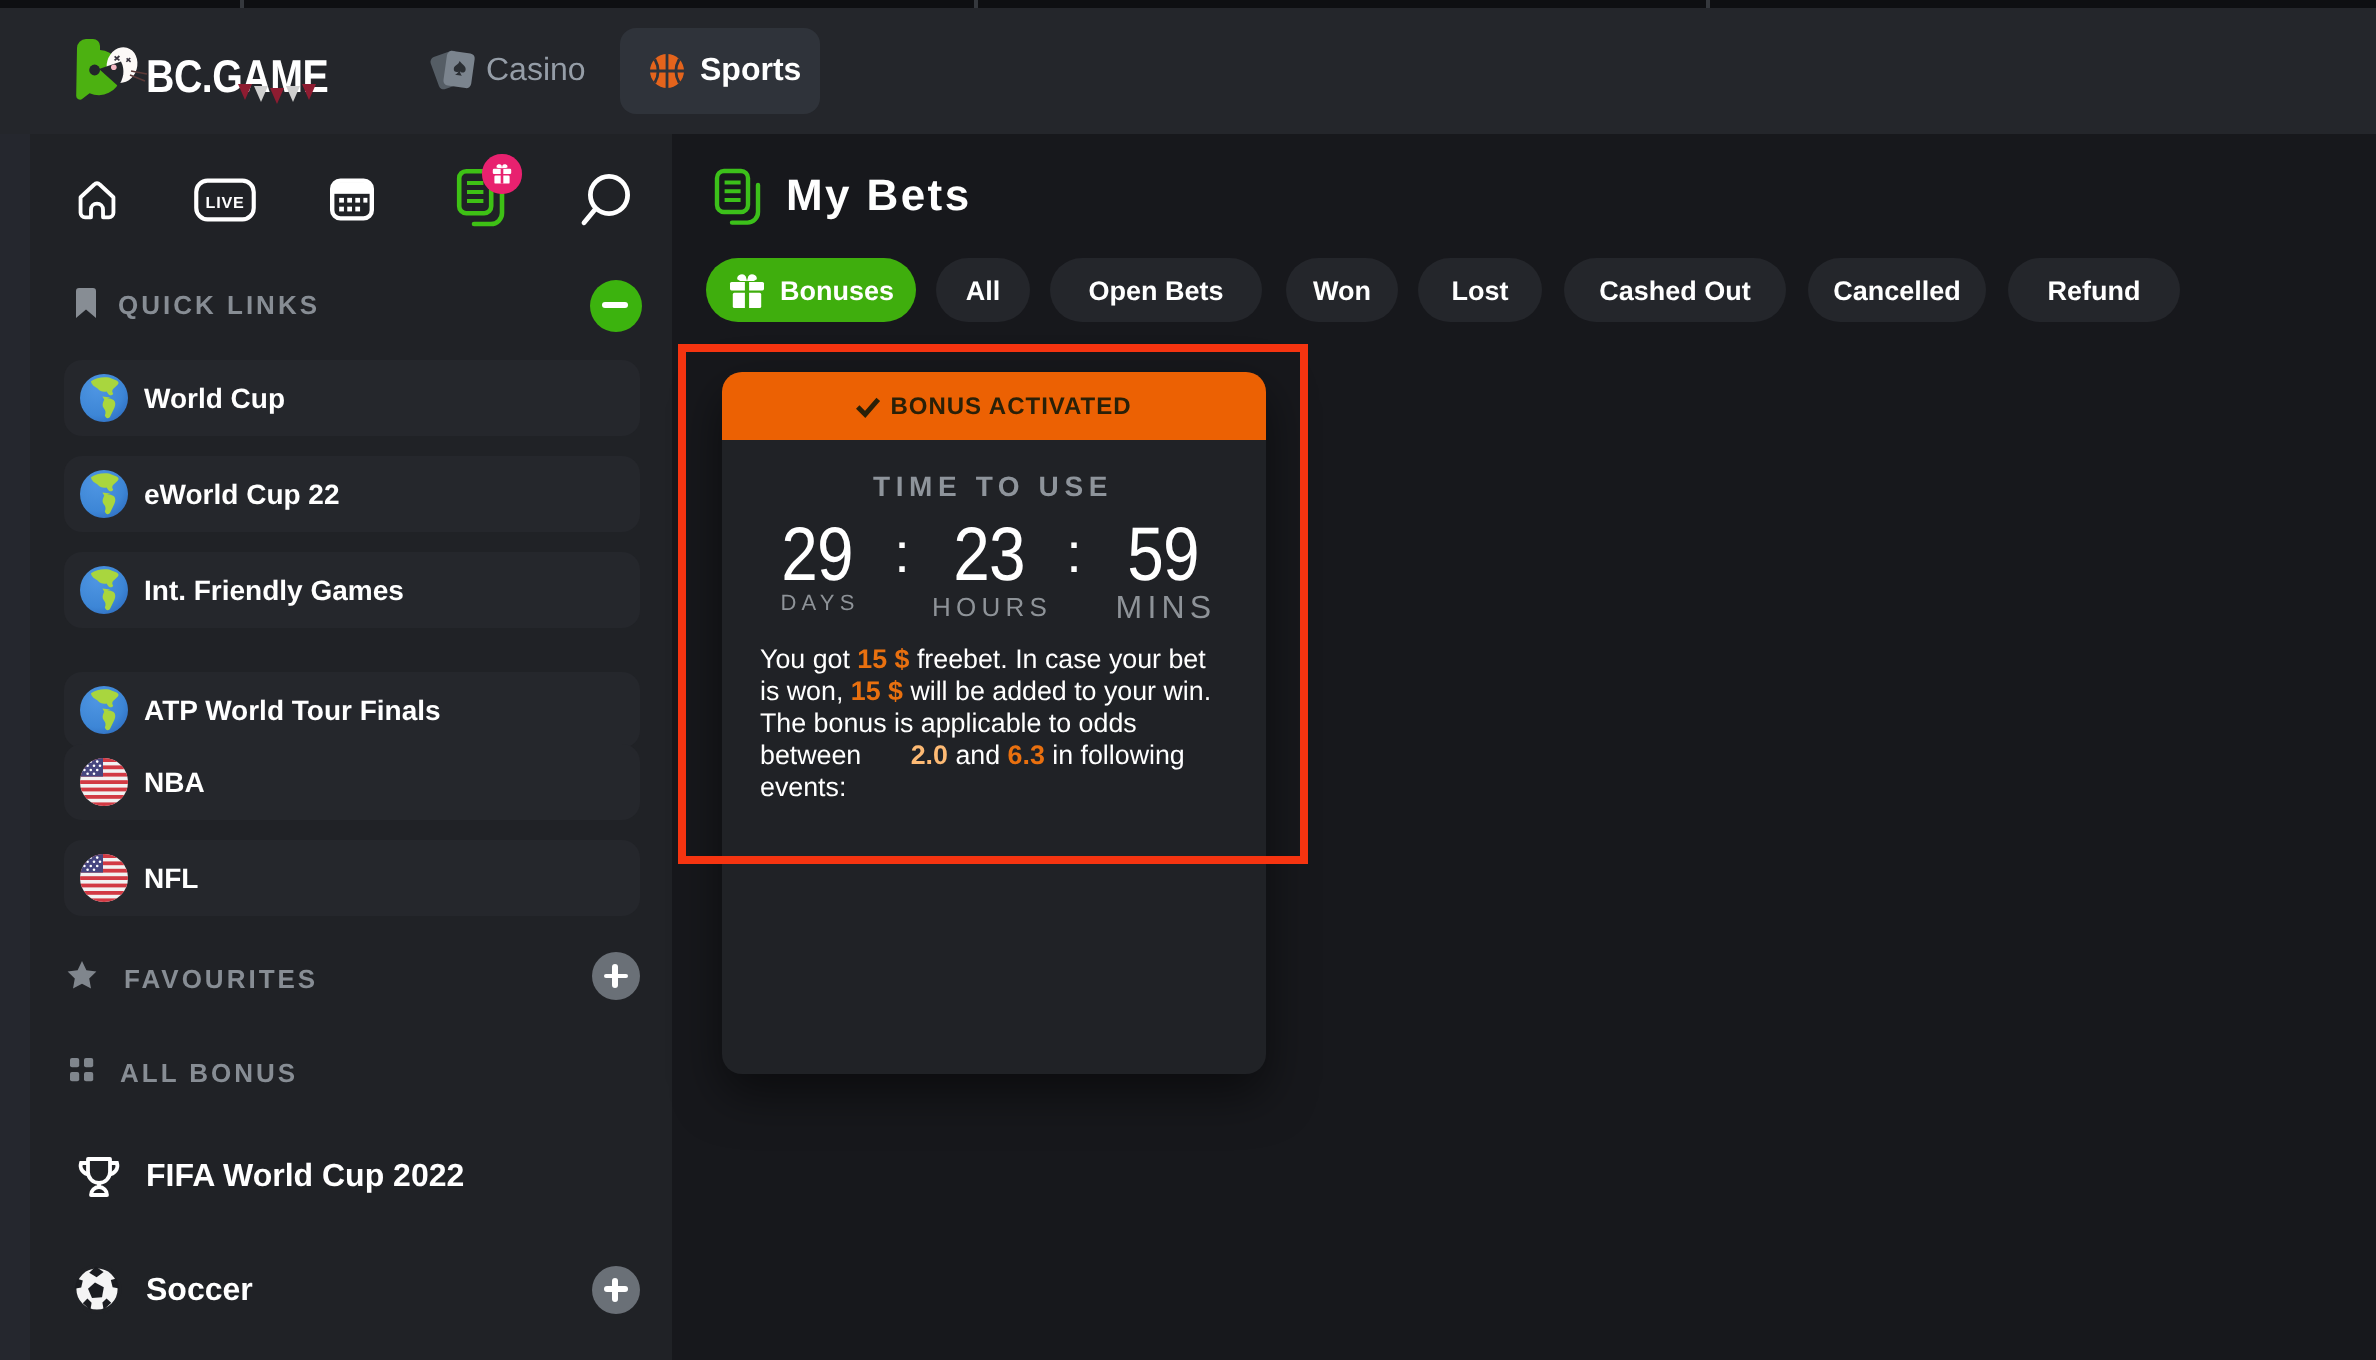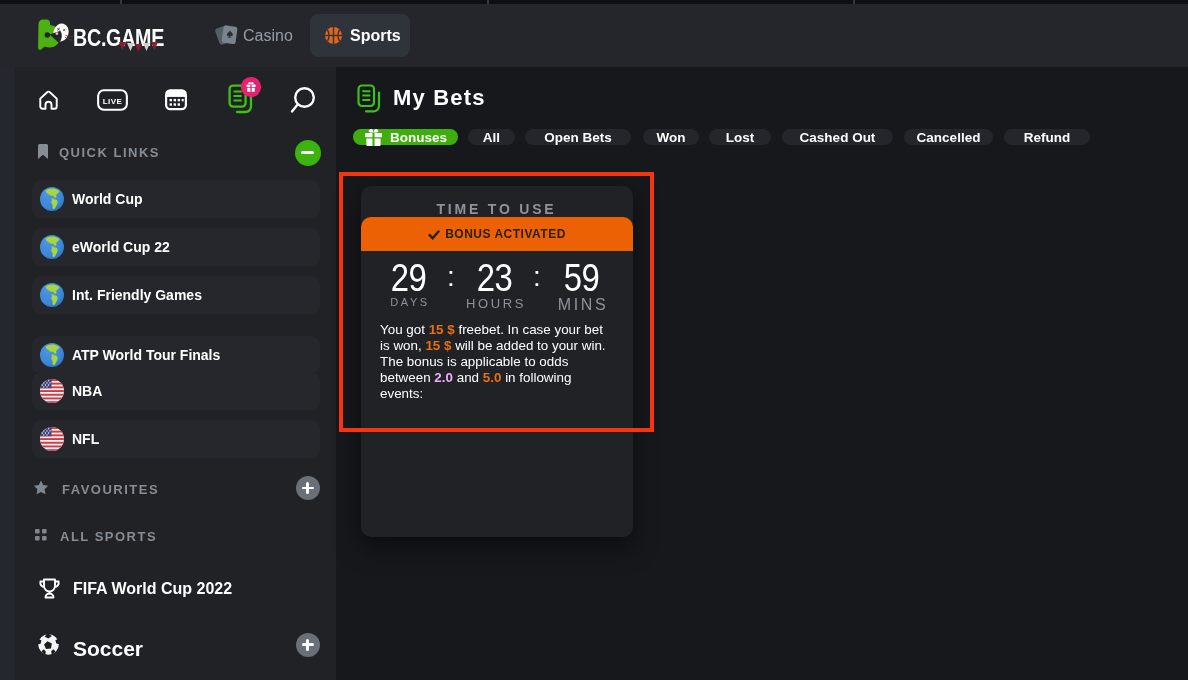--- a/index.html
+++ b/index.html
@@ -3,21 +3,21 @@
 <meta charset="utf-8">
 <style>
   * { margin:0; padding:0; box-sizing:border-box; }
   html,body { width:1188px; height:680px; overflow:hidden; background:#25272e; font-family:"Liberation Sans", sans-serif; }
   .abs { position:absolute; }
   #strip { left:0; top:0; width:1188px; height:4px; background:#0e0f12; }
   .smark { top:0; width:2px; height:4px; background:#35383d; }
   #nav { left:0; top:4px; width:1188px; height:63px; background:#24262b; }
   #side { left:15px; top:67px; width:321px; height:613px; background:#202226; }
   #main { left:336px; top:67px; width:852px; height:613px; background:#17181c; }
-  .chip { position:absolute; top:129px; height:16px; border-radius:16px; background:#24262b;
+  .chip { position:absolute; top:129px; height:32px; border-radius:16px; background:#24262b;
           color:#fff; font-weight:bold; font-size:13.5px; display:flex; align-items:center; justify-content:center; }
   .qrow { position:absolute; left:32px; width:288px; height:38px; border-radius:9px; background:#25272c; }
   .qrow .txt { position:absolute; left:40px; top:50%; transform:translateY(-50%); color:#fff; font-weight:bold; font-size:14px; }
   .qrow svg { position:absolute; left:7.5px; top:50%; transform:translateY(-50%); }
   .seclabel { color:#878d94; font-weight:bold; font-size:13px; letter-spacing:1.5px; }
   .pluscirc { position:absolute; width:24px; height:24px; border-radius:50%; background:#6a7077; }
   .pluscirc:before, .pluscirc:after { content:""; position:absolute; background:#fff; }
   .pluscirc:before { left:6px; top:10.6px; width:12px; height:2.8px; border-radius:2px; }
   .pluscirc:after { left:10.6px; top:6px; width:2.8px; height:12px; border-radius:2px; }
 </style>
@@ -207,21 +207,21 @@
 <div class="pluscirc" style="left:295.5px; top:476px;"></div>
 
 <svg class="abs" style="left:34.5px; top:528.5px;" width="12" height="12" viewBox="0 0 12 12">
   <g fill="#80868d">
     <rect x="0" y="0" width="4.6" height="4.6" rx="1"></rect>
       <rect x="7" y="0" width="4.6" height="4.6" rx="1"></rect>
     <rect x="0" y="7" width="4.6" height="4.6" rx="1"></rect>
       <rect x="7" y="7" width="4.6" height="4.6" rx="1"></rect>
   </g>
 </svg>
-<div class="abs seclabel" style="left:60px; top:528.5px;">ALL SPORTS</div>
+<div class="abs seclabel" style="left:60px; top:528.5px;">ALL BONUS</div>
 
 <svg class="abs" style="left:36.5px; top:576px;" width="25" height="25" viewBox="0 0 25 25">
   <g stroke="#fff" stroke-width="1.9" fill="none">
     <path d="M7 3.5 h11 v6.5 a5.5 5.5 0 0 1 -11 0 z" stroke-linejoin="round"></path>
     <path d="M7 5.5 H3.5 a4.3 4.3 0 0 0 4.2 5.6"></path>
     <path d="M18 5.5 h3.5 a4.3 4.3 0 0 1 -4.2 5.6"></path>
     <path d="M12.5 15.5 v3"></path>
     <path d="M8.5 21.5 a4 4 0 0 1 8 0 z" stroke-linejoin="round"></path>
   </g>
 </svg>
@@ -231,21 +231,21 @@
   <circle cx="12.5" cy="12.5" r="11.3" fill="#f4f4f4" stroke="#202226" stroke-width="2"></circle>
   <g fill="#1a1c20">
     <polygon points="11.5,9.2 15.9,11.6 15,16.6 10,17 8,12.4"></polygon>
     <polygon points="11.8,1.3 15.8,4 12.3,6.6 8.6,4.4"></polygon>
     <polygon points="22.2,7.2 23.7,12.2 20.3,11.6 19.4,8"></polygon>
     <polygon points="2.6,7.4 1.3,12.4 4.6,11.8 5.4,8.2"></polygon>
     <polygon points="19.6,19.4 15.8,22.9 15.2,19.3 17.3,17.2"></polygon>
     <polygon points="5.4,19.6 9.2,23 9.8,19.4 7.7,17.3"></polygon>
   </g>
 </svg>
-<div class="abs" style="left:73px; top:636.5px; color:#fff; font-weight:bold; font-size:21px;">Soccer</div>
+<div class="abs" style="left:73px; top:636.5px; color:#fff; font-weight:bold; font-size:16px;">Soccer</div>
 <div class="pluscirc" style="left:295.5px; top:632.5px;"></div>
 
 <svg class="abs" style="left:356.5px; top:83.5px;" width="25" height="29" viewBox="0 0 25 29">
   <g stroke="#3cc01a" stroke-width="2.2" fill="none">
     <rect x="1.5" y="1.5" width="15.5" height="20.5" rx="3.5"></rect>
     <path d="M5.3 7.2 h8 M5.3 11.6 h8 M5.3 16 h8" stroke-width="2"></path>
     <path d="M22 8.5 v13.5 a5.3 5.3 0 0 1 -5.3 5.3 H9" stroke-linecap="round"></path>
   </g>
 </svg>
 <div class="abs" style="left:393px; top:85px; color:#fff; font-weight:bold; font-size:22px; letter-spacing:1.2px;">My Bets</div>
@@ -261,30 +261,30 @@
 </svg>Bonuses</div>
 <div class="chip" style="left:468px; width:47px;">All</div>
 <div class="chip" style="left:525px; width:106px;">Open Bets</div>
 <div class="chip" style="left:643px; width:56px;">Won</div>
 <div class="chip" style="left:709px; width:62px;">Lost</div>
 <div class="chip" style="left:782px; width:111px;">Cashed Out</div>
 <div class="chip" style="left:904px; width:89px;">Cancelled</div>
 <div class="chip" style="left:1004px; width:86px;">Refund</div>
 
 <div class="abs" id="card" style="left:360.5px; top:185.5px; width:272px; height:351px; border-radius:10px; background:#202226; box-shadow:0 10px 24px rgba(0,0,0,0.5);">
-  <div style="margin-top:15px; text-align:center; color:#8e949b; font-weight:bold; font-size:14px; letter-spacing:2.8px;">TIME TO USE</div>
   <div style="height:34.5px; border-radius:10px 10px 0 0; background:#ec6103; display:flex; align-items:center; justify-content:center; color:#2a2008; font-weight:bold; font-size:12px; letter-spacing:0.5px;">
     <svg width="14" height="14" viewBox="0 0 15 15" style="margin-right:4px;">
         <path d="M2 8 l4 4 l7 -8" stroke="#2a2008" stroke-width="2.6" fill="none"></path>
       </svg>BONUS ACTIVATED
   </div>
+  <div style="margin-top:15px; text-align:center; color:#8e949b; font-weight:bold; font-size:14px; letter-spacing:2.8px;">TIME TO USE</div>
   <div class="abs" style="left:17px; top:78px; width:61px; text-align:center; color:#fff; font-size:38px; line-height:28px; letter-spacing:-0.5px; transform:scaleX(0.865); transform-origin:50% 0;">29</div>
   <div class="abs" style="left:84px; top:78px; width:13px; text-align:center; color:#fff; font-size:28px; line-height:26px;">:</div>
   <div class="abs" style="left:103px; top:78px; width:61px; text-align:center; color:#fff; font-size:38px; line-height:28px; letter-spacing:-0.5px; transform:scaleX(0.865); transform-origin:50% 0;">23</div>
   <div class="abs" style="left:170px; top:78px; width:13px; text-align:center; color:#fff; font-size:28px; line-height:26px;">:</div>
   <div class="abs" style="left:190px; top:78px; width:61px; text-align:center; color:#fff; font-size:38px; line-height:28px; letter-spacing:-0.5px; transform:scaleX(0.865); transform-origin:50% 0;">59</div>
   <div class="abs" style="left:19px; top:110px; width:61px; text-align:center; color:#8e9398; font-size:11px; letter-spacing:2.6px;">DAYS</div>
   <div class="abs" style="left:105px; top:110px; width:61px; text-align:center; color:#8e9398; font-size:13px; letter-spacing:2.6px;">HOURS</div>
   <div class="abs" style="left:192px; top:110px; width:61px; text-align:center; color:#8e9398; font-size:16px; letter-spacing:2.6px;">MINS</div>
-  <div class="abs" style="left:19.5px; top:136px; width:235px; color:#fff; font-size:13.4px; line-height:16.1px;">You got <b style="color:#e9700f;">15 $</b> freebet. In case your bet is won, <b style="color:#e9700f;">15 $</b> will be added to your win. The bonus is applicable to odds between <b style="color:#f0abfc;">2.0</b> and <b style="color:#e9700f;">5.0</b> in following events:</div>
+  <div class="abs" style="left:19.5px; top:136px; width:235px; color:#fff; font-size:13.4px; line-height:16.1px;">You got <b style="color:#e9700f;">15 $</b> freebet. In case your bet is won, <b style="color:#e9700f;">15 $</b> will be added to your win. The bonus is applicable to odds between <b style="color:#fdba74;margin-left:21px;">2.0</b> and <b style="color:#e9700f;">6.3</b> in following events:</div>
 </div>
 
 <div class="abs" style="left:338.5px; top:171.5px; width:315.5px; height:260px; border:4.5px solid #f63410;"></div>
 
 </body></html>

